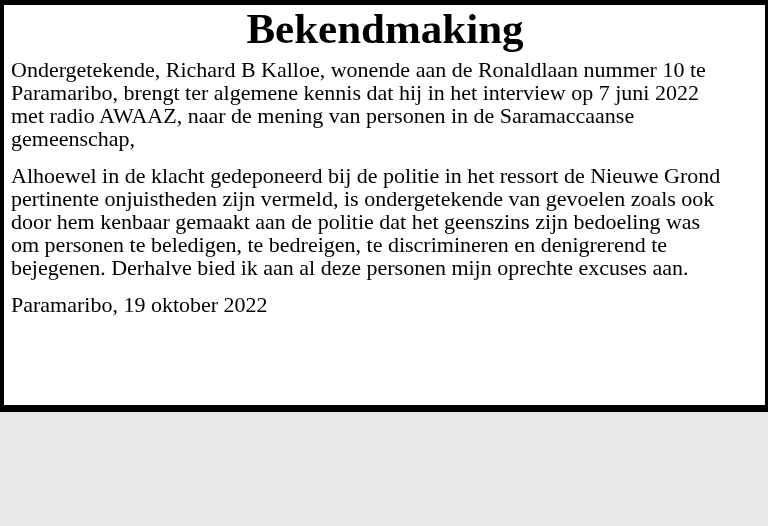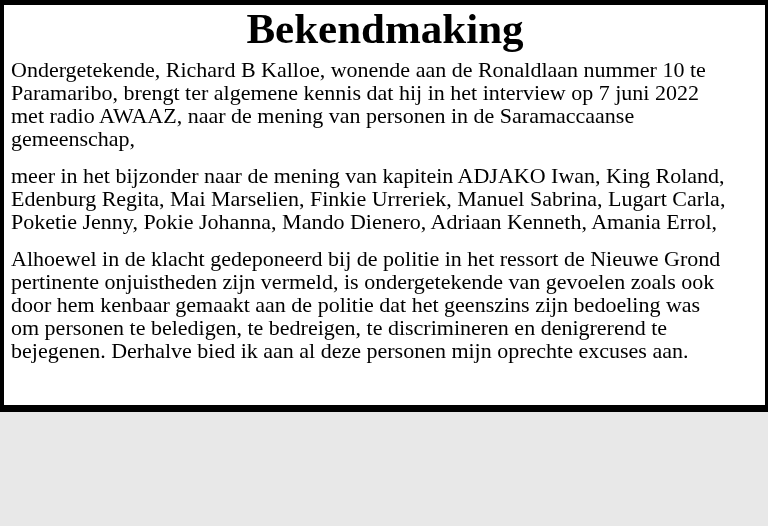--- a/index.html
+++ b/index.html
@@ -47,25 +47,23 @@
 <body>
 
 <div class="page">
   <h1 class="title">Bekendmaking</h1>
 
   <p class="para">Ondergetekende, Richard B Kalloe, wonende aan de Ronaldlaan nummer 10 te
 Paramaribo, brengt ter algemene kennis dat hij in het interview op 7 juni 2022
 met radio AWAAZ, naar de mening van personen in de Saramaccaanse
 gemeenschap,</p>
 
-  <p class="para">meer in het bijzonder naar de mening van kapitein ADJAKO Iwan, King Roland,
-Edenburg Regita, Mai Marselien, Finkie Urreriek, Manuel Sabrina, Lugart Carla,
-Poketie Jenny, Pokie Johanna, Mando Dienero, Adriaan Kenneth, Amania Errol,</p>
 
 
   <p class="para">Alhoewel in de klacht gedeponeerd bij de politie in het ressort de Nieuwe Grond
 pertinente onjuistheden zijn vermeld, is ondergetekende van gevoelen zoals ook
 door hem kenbaar gemaakt aan de politie dat het geenszins zijn bedoeling was
 om personen te beledigen, te bedreigen, te discrimineren en denigrerend te
 bejegenen. Derhalve bied ik aan al deze personen mijn oprechte excuses aan.</p>
 
 
+  <p class="dateline">Paramaribo, 19 oktober 2022</p>
 </div>
 
 </body></html>

